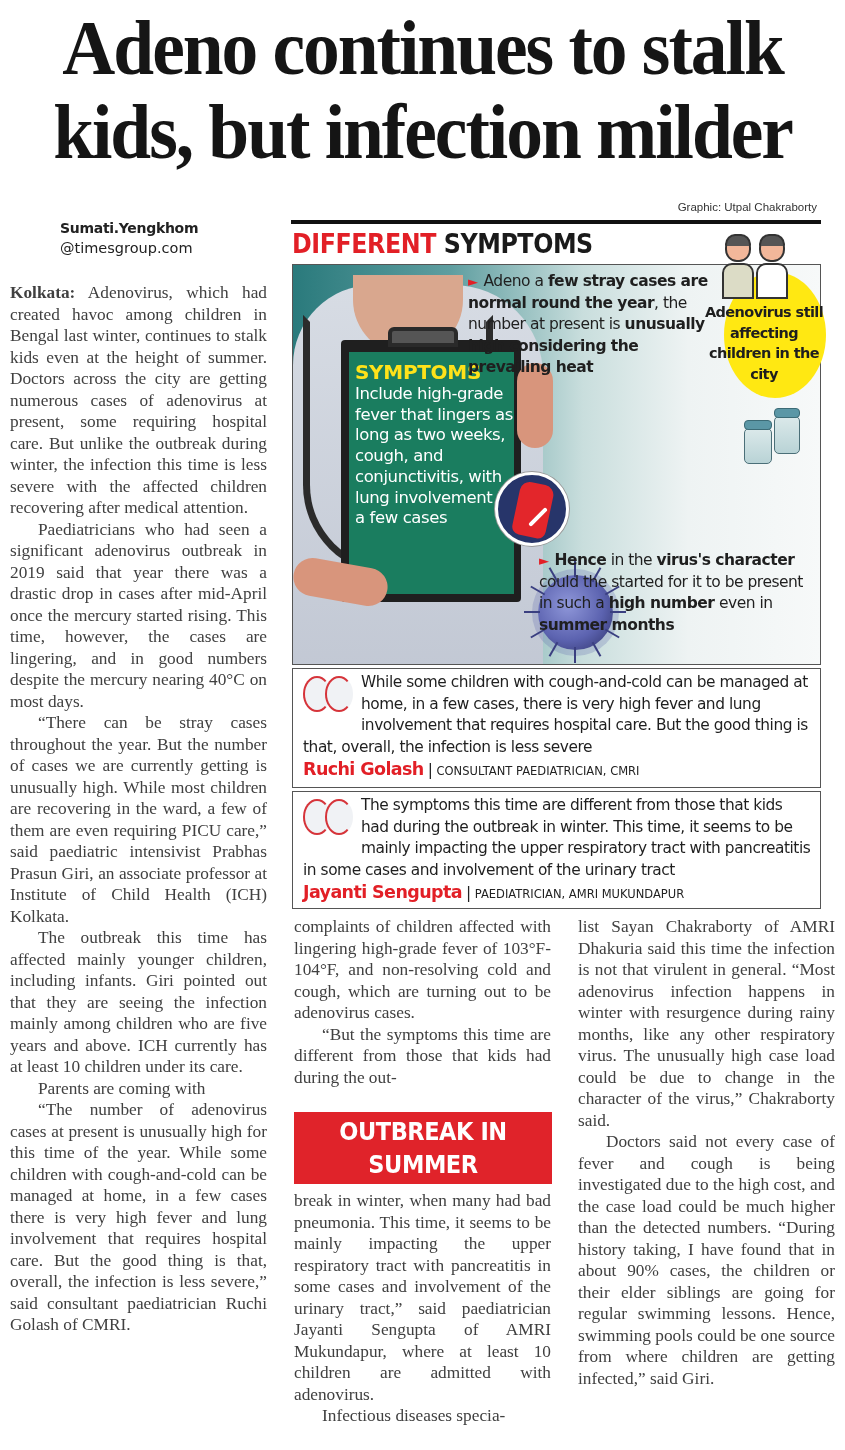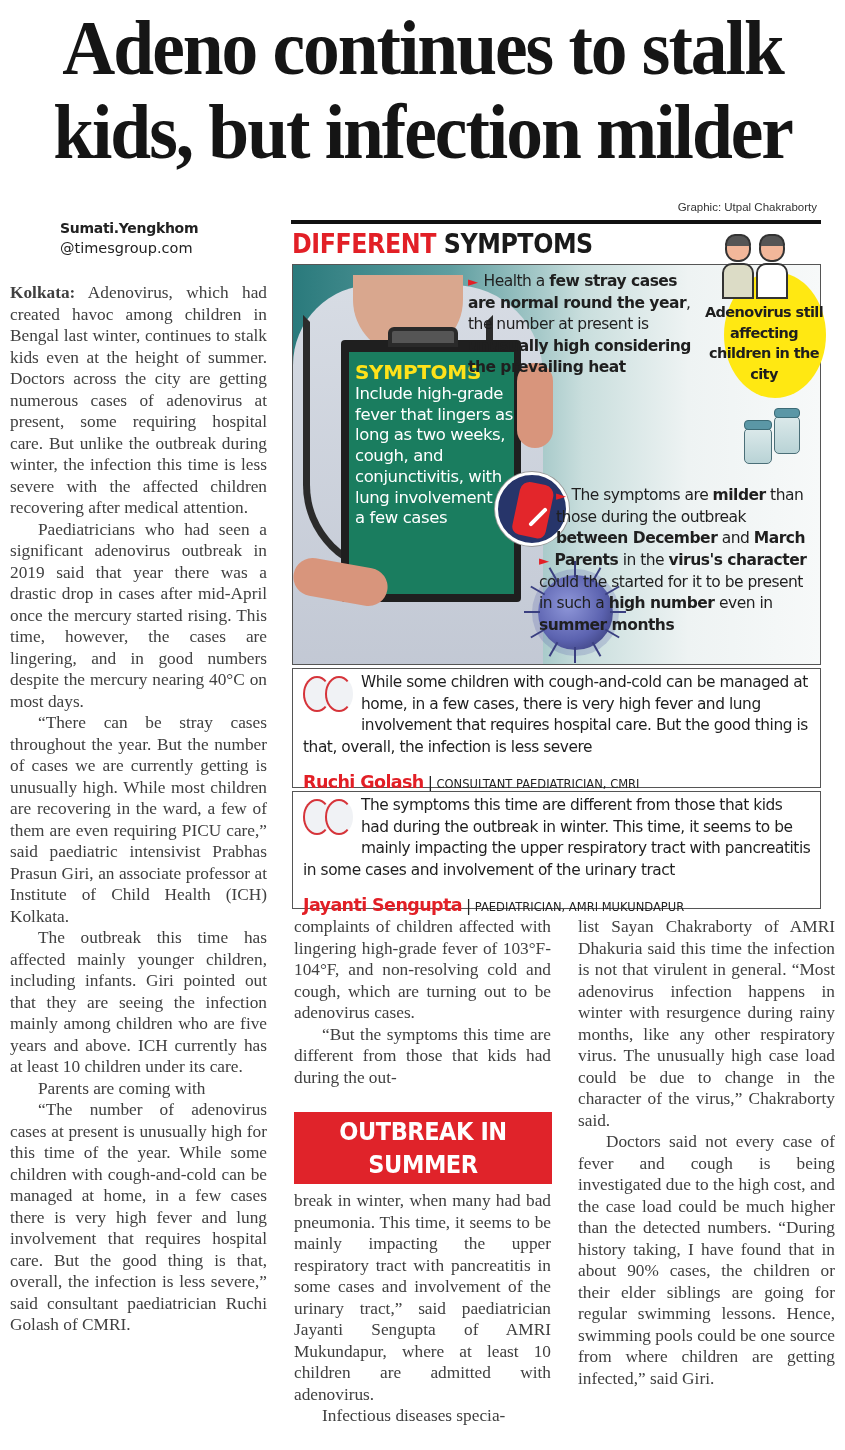--- a/index.html
+++ b/index.html
@@ -71,21 +71,21 @@
     .jar .lid { position: absolute; left: -1px; top: -9px; right: -1px; height: 10px; background: #5b97a6; border: 1.5px solid #3c6b76; border-radius: 4px; }
     .jar1 { left: 0; top: 20px; width: 28px; height: 36px; }
     .jar2 { left: 30px; top: 8px; width: 26px; height: 38px; }
 
     .quote-box { position: absolute; left: 292px; width: 529px; border: 1.5px solid #555; padding: 3px 6px 2px 10px; font-family: "DejaVu Sans", sans-serif; font-size: 15.4px; line-height: 21.5px; letter-spacing: -0.45px; color: #1f1f1f; }
     .q1 { top: 668px; height: 120px; }
     .q2 { top: 791px; height: 118px; }
     .quote-mark { float: left; width: 52px; height: 40px; position: relative; margin: 4px 6px 0 0; }
     .quote-mark .c { position: absolute; top: 0; width: 28px; height: 36px; border: 2.5px solid #d6343a; border-radius: 50%; border-right-color: transparent; background: #f0f2f5; }
     .quote-mark .c1 { left: 0; } .quote-mark .c2 { left: 22px; }
-    .quote-attrib { margin-top: 14px; white-space: nowrap; }
+    .quote-attrib { margin-top: 1px; white-space: nowrap; }
     .quote-attrib .who { color: #e21f26; font-weight: bold; font-size: 17.5px; letter-spacing: -0.6px; }
     .quote-attrib .sep { color: #222; margin: 0 4px; }
     .quote-attrib .role { font-size: 11.5px; letter-spacing: 0; color: #222; }
 
     .subhead { position: absolute; left: 294px; top: 1112px; width: 258px; height: 72px; background: #e0232a; color: #ffffff; text-align: center; font-family: "DejaVu Sans", sans-serif; font-weight: bold; font-size: 25px; line-height: 33px; padding-top: 3px; letter-spacing: -0.5px; }
     .subhead span { display: block; transform: scaleX(0.9); }
     .col2-part2 { left: 294px; top: 1190px; }
   </style>
 </head>
 <body>
@@ -144,27 +144,24 @@
     <div class="spike" style="transform: rotate(150deg)"></div>
     <div class="spike" style="transform: rotate(180deg)"></div>
     <div class="spike" style="transform: rotate(210deg)"></div>
     <div class="spike" style="transform: rotate(240deg)"></div>
     <div class="spike" style="transform: rotate(270deg)"></div>
     <div class="spike" style="transform: rotate(300deg)"></div>
     <div class="spike" style="transform: rotate(330deg)"></div>
   </div>
 
   <div class="panel-text pt1">
-    <span class="arrow">►</span><span>Health a </span><b>few stray cases are normal round the year</b><span>, the number at present is </span><b>unusually high considering the prevailing heat</b>
-  </div>
-  <div class="panel-text pt2">
-    <span class="arrow">►</span><span>The symptoms are </span><b>milder</b><span> than those during the outbreak </span><b>between December</b><span> and </span><b>March</b>
+    <span class="arrow">►</span><span>Adeno a </span><b>few stray cases are normal round the year</b><span>, the number at present is </span><b>unusually high considering the prevailing heat</b>
   </div>
   <div class="panel-text pt3">
-    <span class="arrow">►</span><b>Parents</b><span> in the </span><b>virus's character</b><span> could the started for it to be present in such a </span><b>high number</b><span> even in </span><b>summer months</b>
+    <span class="arrow">►</span><b>Hence</b><span> in the </span><b>virus's character</b><span> could the started for it to be present in such a </span><b>high number</b><span> even in </span><b>summer months</b>
   </div>
 </div>
 
 <div class="yellow-badge"></div>
 <div class="kids">
   <div class="kid kid1">
       <div class="head">
         <div class="hair"></div>
       </div>
       <div class="body"></div>

